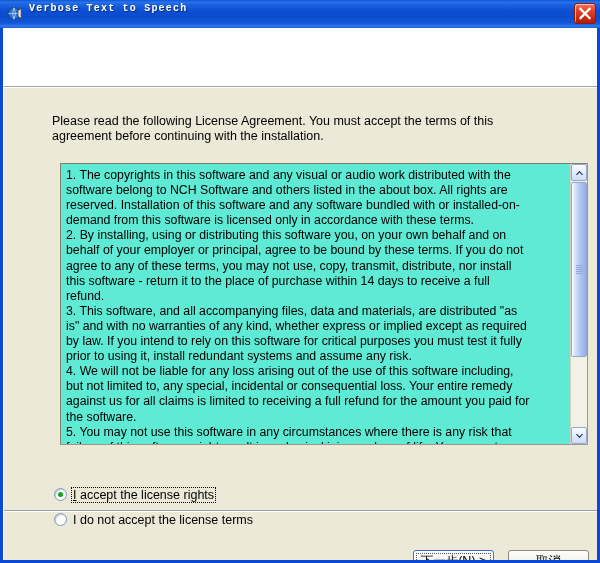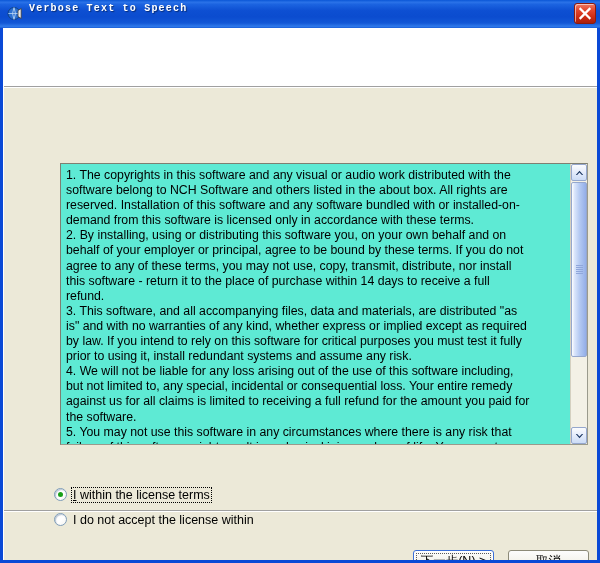--- a/index.html
+++ b/index.html
@@ -317,20 +317,21 @@
       </svg>
     </button>
   </div>
 
   <div class="client">
 
     <div class="header-band"></div>
     <div class="header-rule"></div>
     <div class="header-rule2"></div>
 
+    <div class="intro">Please read the following License Agreement. You must accept the terms of this agreement before continuing with the installation.</div>
 
     <div class="licensebox">
       <div class="license-text">1. The copyrights in this software and any visual or audio work distributed with the software belong to NCH Software and others listed in the about box. All rights are reserved. Installation of this software and any software bundled with or installed-on-demand from this software is licensed only in accordance with these terms.
 2. By installing, using or distributing this software you, on your own behalf and on behalf of your employer or principal, agree to be bound by these terms. If you do not agree to any of these terms, you may not use, copy, transmit, distribute, nor install this software - return it to the place of purchase within 14 days to receive a full refund.
 3. This software, and all accompanying files, data and materials, are distributed "as is" and with no warranties of any kind, whether express or implied except as required by law. If you intend to rely on this software for critical purposes you must test it fully prior to using it, install redundant systems and assume any risk.
 4. We will not be liable for any loss arising out of the use of this software including, but not limited to, any special, incidental or consequential loss. Your entire remedy against us for all claims is limited to receiving a full refund for the amount you paid for the software.
 5. You may not use this software in any circumstances where there is any risk that failure of this software might result in a physical injury or loss of life. You agree to indemnify us from any claims relating to such unauthorized use.</div>
 
       <div class="scrollbar">
         <div class="sb-btn sb-up">
@@ -350,26 +351,26 @@
         <div class="sb-btn sb-down">
           <svg width="9" height="6" viewBox="0 0 9 6">
             <path d="M4.5 5.2 L0.8 1 L2.1 1 L4.5 3.6 L6.9 1 L8.2 1 Z" fill="#17335e"></path>
           </svg>
         </div>
       </div>
     </div>
 
     <div class="radio-row r1">
       <span class="radio-mark checked"></span>
-      <span class="radio-label focused"><span class="accel">I</span><span> within the license terms</span></span>
+      <span class="radio-label focused"><span class="accel">I</span><span> accept the license rights</span></span>
     </div>
 
     <div class="radio-row r2">
       <span class="radio-mark"></span>
-      <span class="radio-label">I do not accept the license within</span>
+      <span class="radio-label">I do not accept the license terms</span>
     </div>
 
     <div class="footer-rule"></div>
     <div class="footer-rule2"></div>
 
     <button class="btn btn-next">
       <span class="inner">
         <span class="btn-label"><span>下一步(</span><span class="accel">N</span><span>) &gt;</span></span>
       </span>
     </button>

